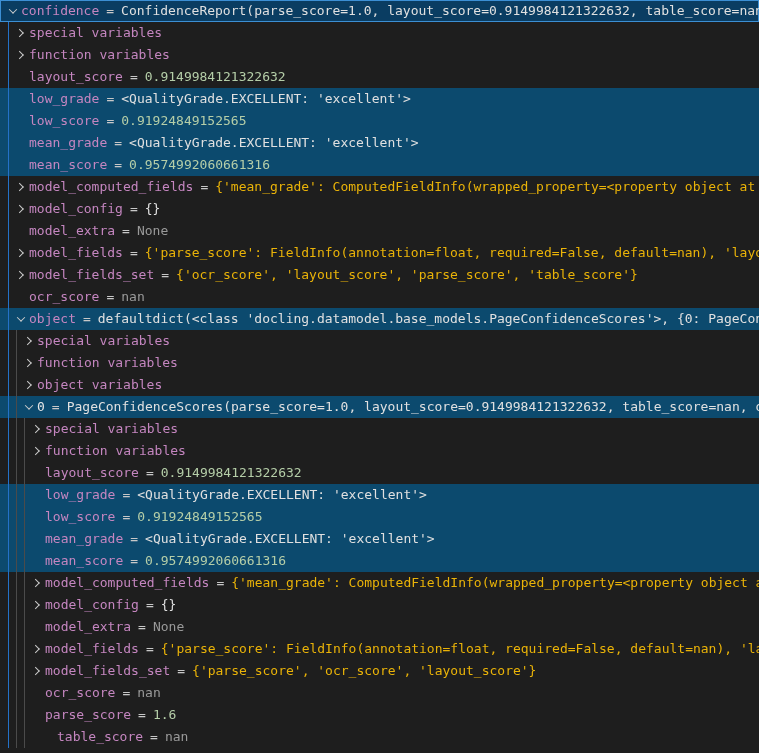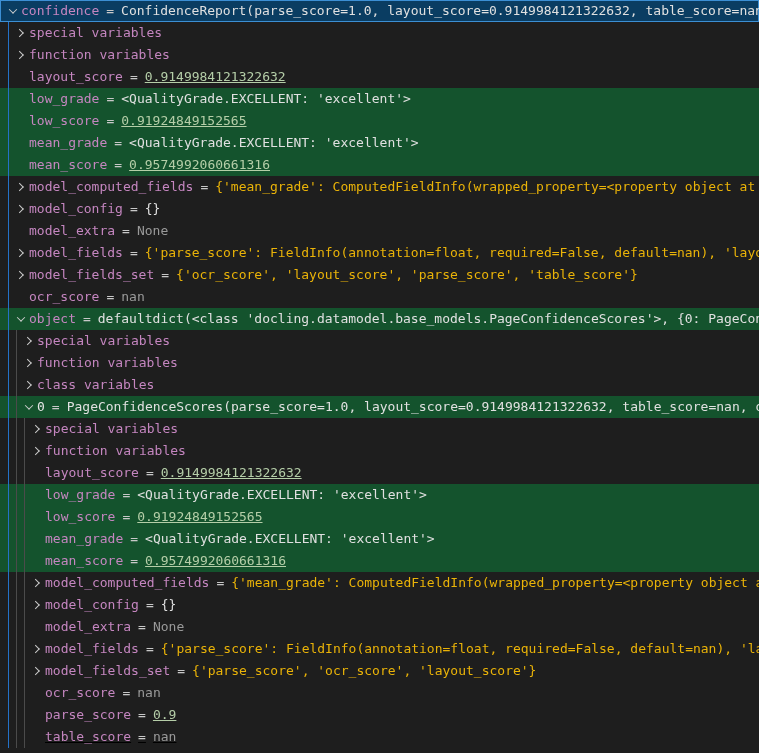--- a/index.html
+++ b/index.html
@@ -20,21 +20,21 @@
   }
   .row {
     position: relative;
     height: 22px;
     line-height: 22px;
     white-space: nowrap;
     overflow: hidden;
     width: 100%;
     cursor: pointer;
   }
-  .row.hl { background: #14532d; }
+  .row.hl { background: #0c4a6e; }
   .row.sel {
     background: #0a3d62;
     outline: 1px solid #3c8fd4;
     outline-offset: -1px;
   }
   .guide {
     position: absolute;
     top: 0; bottom: 0;
     width: 1px;
     background: #4b4b4b;
@@ -62,21 +62,21 @@
     width: 5px;
     height: 5px;
     border-right: 1.4px solid #cccccc;
     border-bottom: 1.4px solid #cccccc;
   }
   .twistie.right::before { transform: rotate(-45deg) translate(-1px, -1px); }
   .twistie.down::before  { transform: rotate(45deg) translate(-1px, -1px); }
   .name { color: #c586c0; }
   .name.light-name { color: #e6e6e6; }
   .eq { color: #c8c8c8; padding: 0 7px; }
-  .val.number { color: #b5cea8; text-decoration: underline; }
+  .val.number { color: #b5cea8; }
   .val.light  { color: #e0e0e0; }
   .val.dim    { color: #eab308; }
   .val.muted  { color: #9a9a9a; }
 </style>
 </head>
 <body>
 
 <div id="variables-tree">
     <div class="row hl sel">
       <div class="content" style="padding-left: 4px;">
@@ -222,21 +222,21 @@
       <div class="content" style="padding-left: 20px;">
         <span class="twistie has-chev right"></span>
         <span class="name">function variables</span>
       </div>
     </div>
     <div class="row">
       <span class="guide active" style="left: 8px;"></span>
       <span class="guide" style="left: 16px;"></span>
       <div class="content" style="padding-left: 20px;">
         <span class="twistie has-chev right"></span>
-        <span class="name">class variables</span>
+        <span class="name">object variables</span>
       </div>
     </div>
     <div class="row hl">
       <span class="guide active" style="left: 8px;"></span>
       <span class="guide" style="left: 16px;"></span>
       <div class="content" style="padding-left: 20px;">
         <span class="twistie has-chev down"></span>
         <span class="name light-name">0</span>
         <span class="eq">=</span>
         <span class="val light">PageConfidenceScores(parse_score=1.0, layout_score=0.9149984121322632, table_score=nan, o</span>
@@ -382,27 +382,27 @@
       </div>
     </div>
     <div class="row">
       <span class="guide active" style="left: 8px;"></span>
       <span class="guide" style="left: 16px;"></span>
       <span class="guide" style="left: 24px;"></span>
       <div class="content" style="padding-left: 28px;">
         <span class="twistie"></span>
         <span class="name">parse_score</span>
         <span class="eq">=</span>
-        <span class="val number">0.9</span>
-      </div>
-    </div>
-    <div class="row">
-      <span class="guide active" style="left: 8px;"></span>
-      <span class="guide" style="left: 16px;"></span>
-      <span class="guide" style="left: 24px;"></span>
-      <div class="content" style="padding-left: 28px; text-decoration: underline;">
+        <span class="val number">1.6</span>
+      </div>
+    </div>
+    <div class="row">
+      <span class="guide active" style="left: 8px;"></span>
+      <span class="guide" style="left: 16px;"></span>
+      <span class="guide" style="left: 24px;"></span>
+      <div class="content" style="padding-left: 40px;">
         <span class="twistie"></span>
         <span class="name">table_score</span>
         <span class="eq">=</span>
         <span class="val muted">nan</span>
       </div>
     </div>
   </div>
 
 </body></html>

